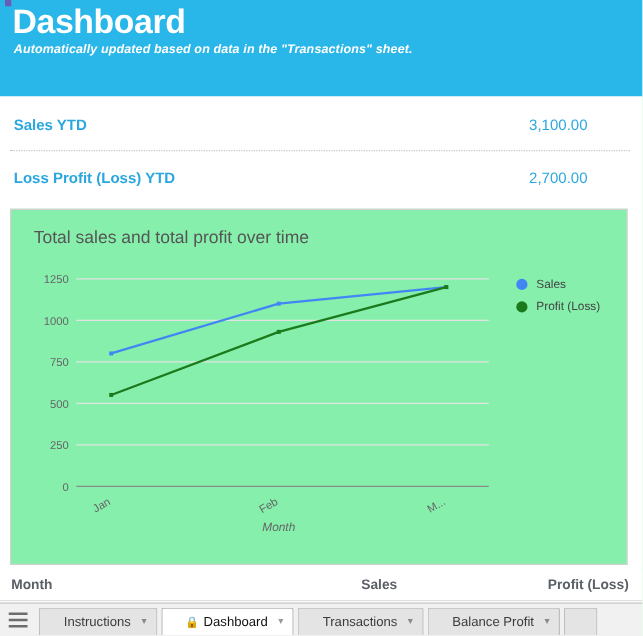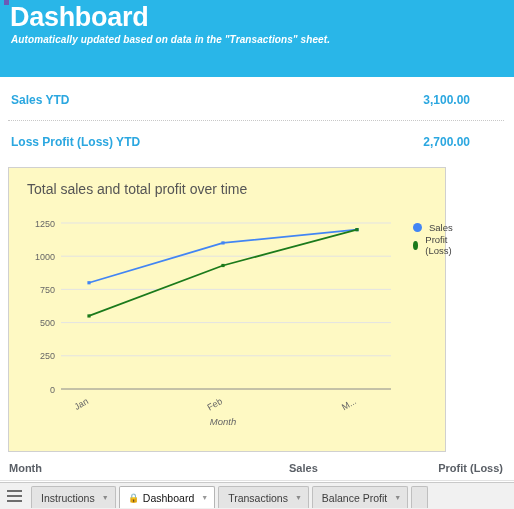--- a/index.html
+++ b/index.html
@@ -38,33 +38,33 @@
   
   .metric {
     position:absolute; left:0; width:484px; height:42px;
   }
   .metric .label {
     position:absolute; left:11px; top:11px;
     font-size:12px; font-weight:bold; color:#2BA7E0;
   }
   .metric .value {
     position:absolute; right:14px; top:11px;
-    font-size:12px; color:#2BA7E0; text-align:right;font-weight:bold;
+    font-size:12px; color:#2BA7E0; text-align:right;
   }
   .metric-sales { top:82px; }
   .metric-profit { top:124px; }
   .dotted-div {
     position:absolute; left:8px; top:120px; width:496px; height:0;
     border-top:1px dotted #c8c8c8;
   }
 
   
   .chart-card {
-    position:absolute; left:8px; top:167px; width:438px; height:285px;
-    background:#fef9c3; border:1px solid #d0d0d0;
+    position:absolute; left:8px; top:167px; width:494px; height:285px;
+    background:#86efac; border:1px solid #d0d0d0;
     box-sizing:border-box;
   }
   .chart-title {
     position:absolute; left:18px; top:13px;
     font-size:14px; color:#555555; font-weight:normal;
   }
   .plot {
     position:absolute; left:0; top:0; width:494px; height:285px;
   }
   .legend {
@@ -106,21 +106,21 @@
   }
   .hamburger span { display:block; height:2px; background:#6d6d6d; width:15px; }
   .tabs {
     position:absolute; left:31px; top:3px; height:24px;
     display:flex; align-items:stretch;
   }
   .tab {
     position:relative;
     display:flex; align-items:center;
     height:22px;
-    padding:0 6px 0 9px;
+    padding:0 6px 0 19px;
     margin-right:3px;
     background:#e4e4e4;
     border:1px solid #bfbfbf;
     border-bottom:none;
     border-radius:2px 2px 0 0;
     box-sizing:border-box;
     font-size:10.5px;
     color:#3c3c3c;
     white-space:nowrap;
   }

